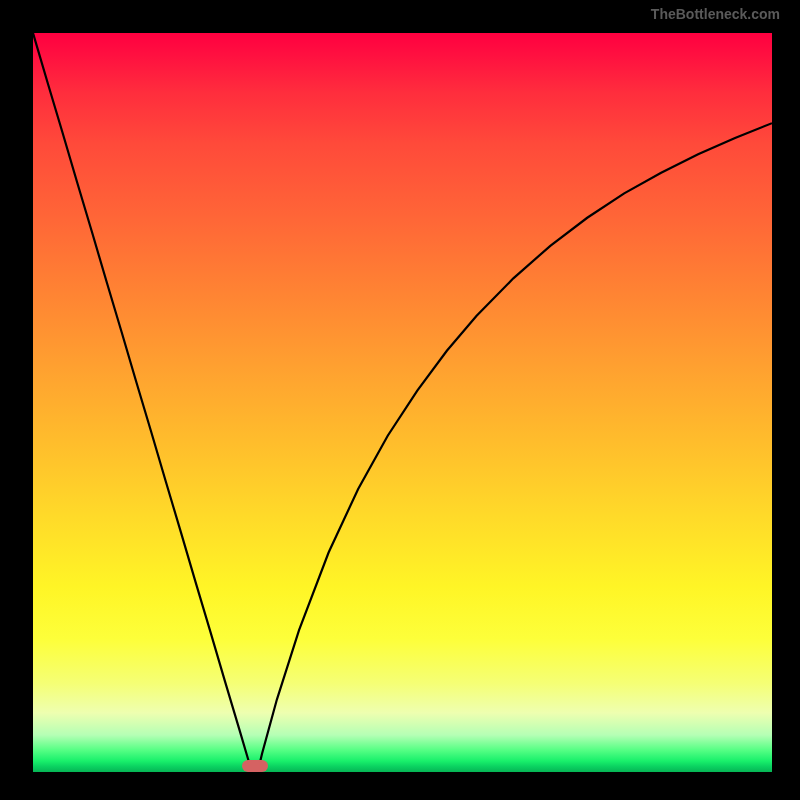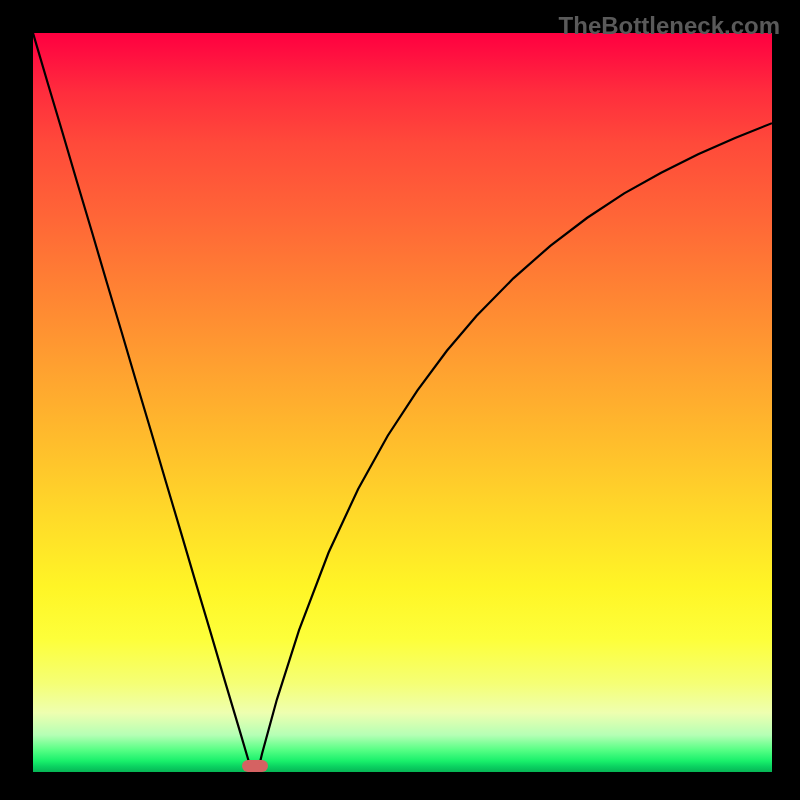--- a/index.html
+++ b/index.html
@@ -11,24 +11,24 @@
     overflow: hidden;
     font-family: Arial, sans-serif;
   }
   .chart-container {
     position: relative;
     width: 800px;
     height: 800px;
   }
   .watermark {
     position: absolute;
-    top: 12px;
+    top: 6px;
     right: 20px;
     color: #5a5a5a;
-    font-size: 24px;
+    font-size: 14px;
     font-weight: bold;
     z-index: 10;
   }
   .plot-area {
     position: absolute;
     left: 33px;
     top: 33px;
     width: 739px;
     height: 739px;
     background: linear-gradient(to bottom,

